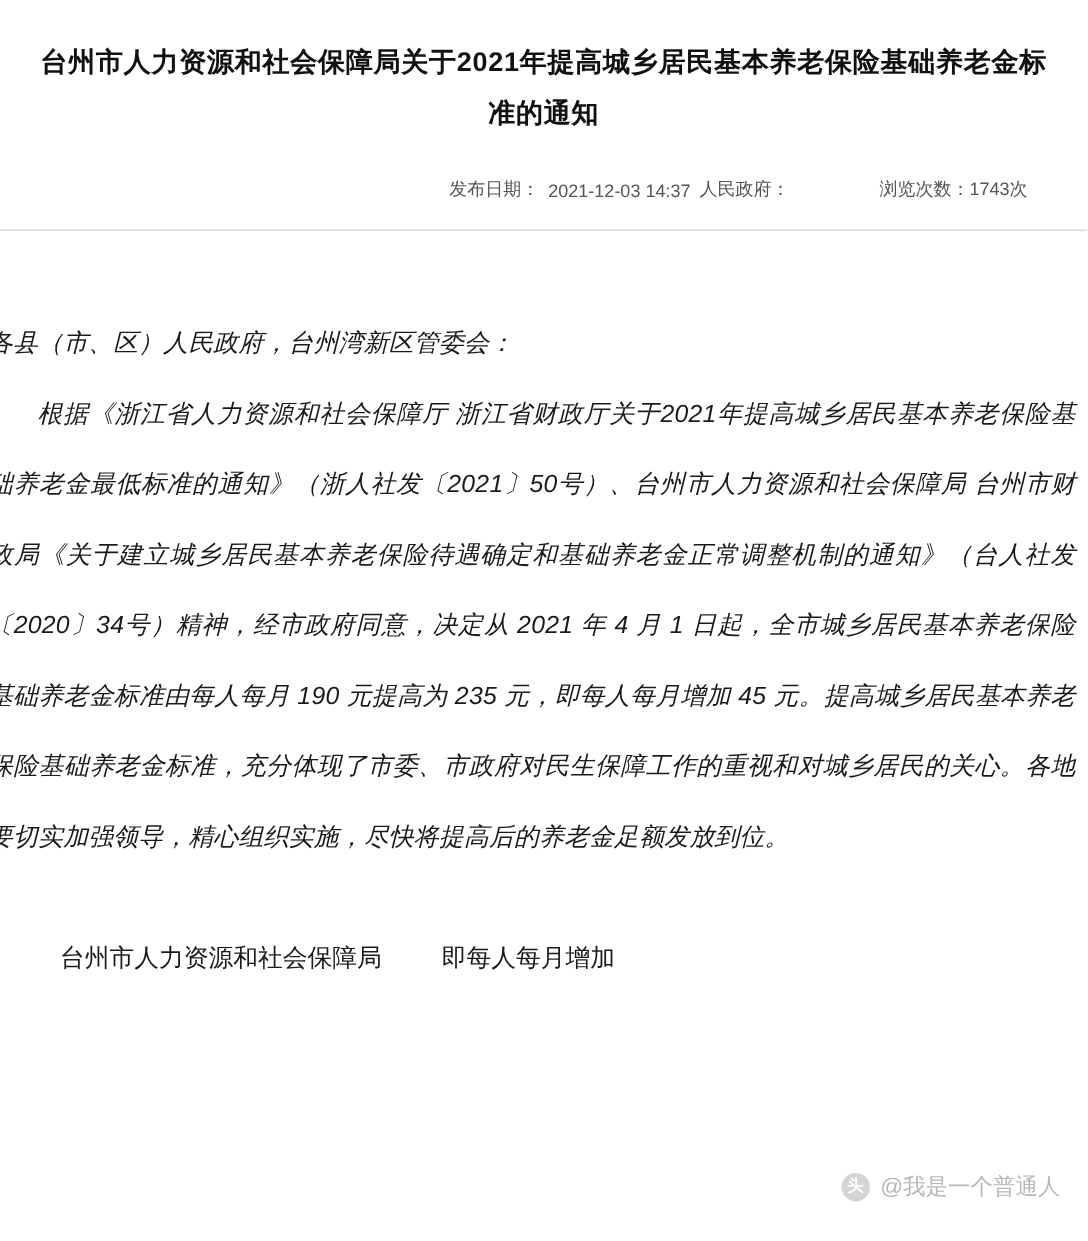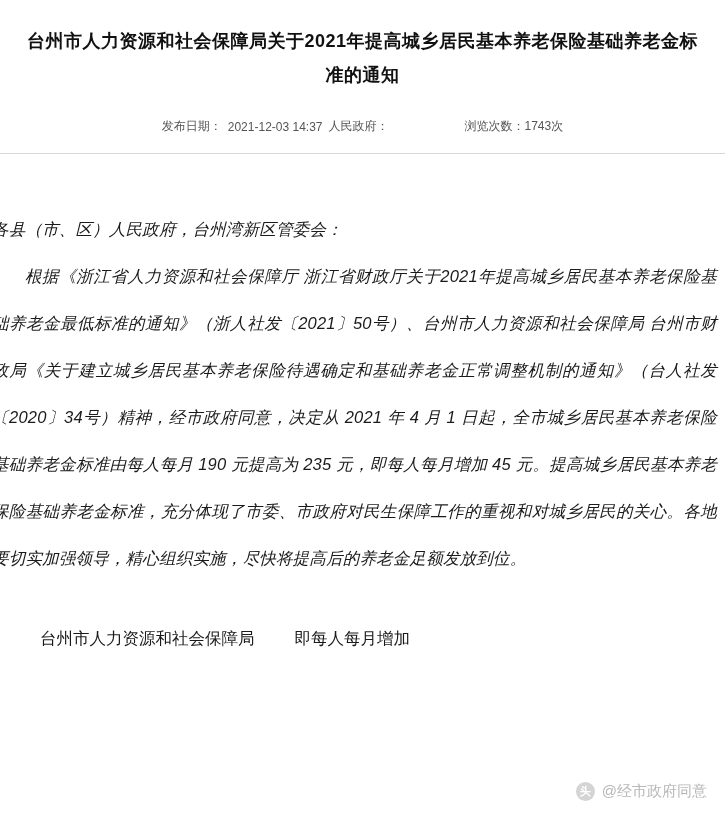--- a/index.html
+++ b/index.html
@@ -26,27 +26,27 @@
     font-size: 18px;
     font-weight: bold;
     line-height: 34px;
     letter-spacing: 0.5px;
     color: #111111;
     padding: 12px 14px 0 14px;
     margin: 12px;
   }
   .meta-row {
     display: flex;
-    justify-content: center;
+    justify-content: flex-end;
     align-items: center;
     font-size: 12px;
     color: #555555;
     margin-top: 26px;
     padding: 0 40px;
-    gap: 16px;
+    gap: 0;
   }
   .meta-left {
     display: flex;
     align-items: center;
     gap: 6px;
     white-space: nowrap;
   }
   .meta-right {
     white-space: nowrap;
     margin-left: 60px;
@@ -135,16 +135,16 @@
     <p class="para indent shift">根据《浙江省人力资源和社会保障厅 浙江省财政厅关于2021年提高城乡居民基本养老保险基础养老金最低标准的通知》（浙人社发〔2021〕50号）、台州市人力资源和社会保障局 台州市财政局《关于建立城乡居民基本养老保险待遇确定和基础养老金正常调整机制的通知》（台人社发〔2020〕34号）精神，经市政府同意，决定从 2021 年 4 月 1 日起，全市城乡居民基本养老保险基础养老金标准由每人每月 190 元提高为 235 元，即每人每月增加 45 元。提高城乡居民基本养老保险基础养老金标准，充分体现了市委、市政府对民生保障工作的重视和对城乡居民的关心。各地要切实加强领导，精心组织实施，尽快将提高后的养老金足额发放到位。</p>
   </div>
 
   <div class="signature">
     <span>台州市人力资源和社会保障局</span>
     <span>即每人每月增加</span>
   </div>
 
   <div class="watermark">
     <span class="wm-logo">头</span>
-    <span>@经市政府同意</span>
+    <span>@我是一个普通人</span>
   </div>
 
 </div>
 
 </body></html>

